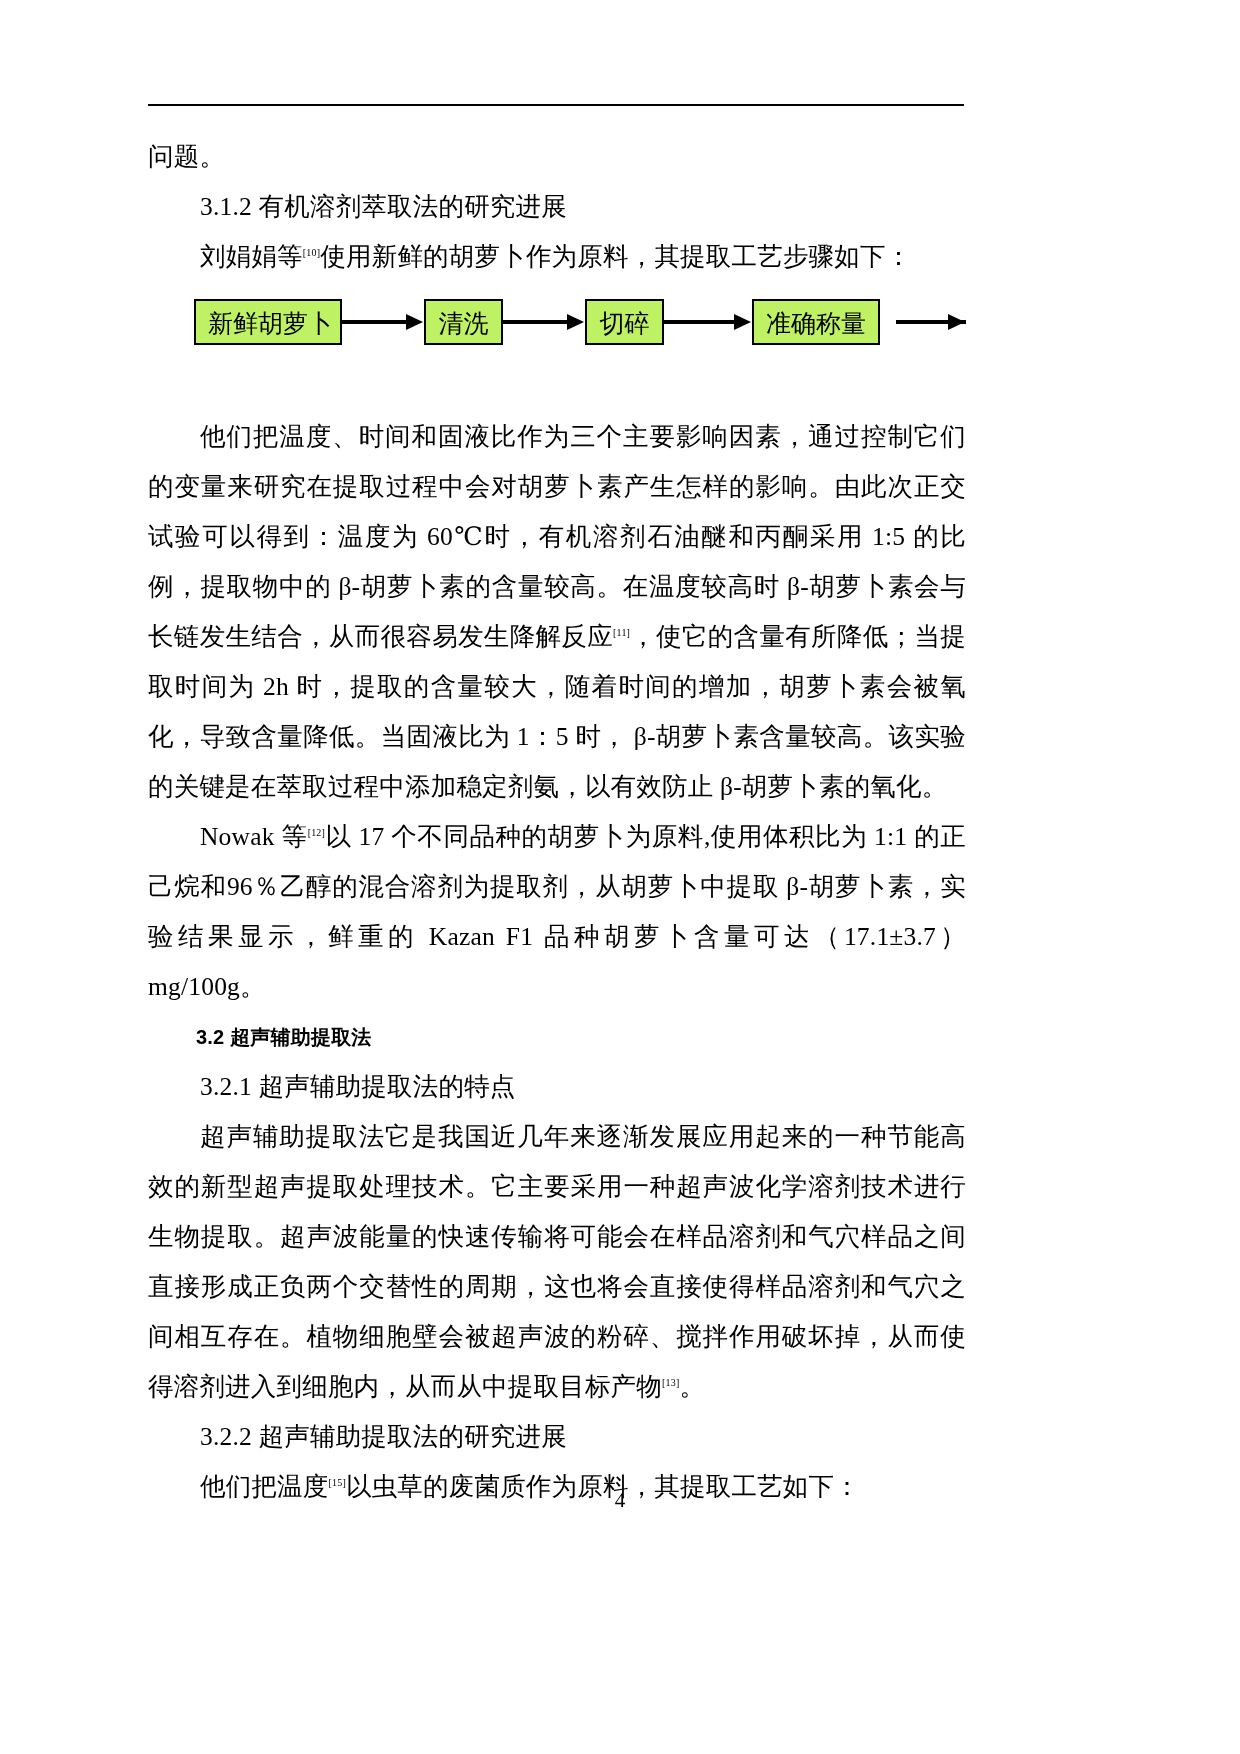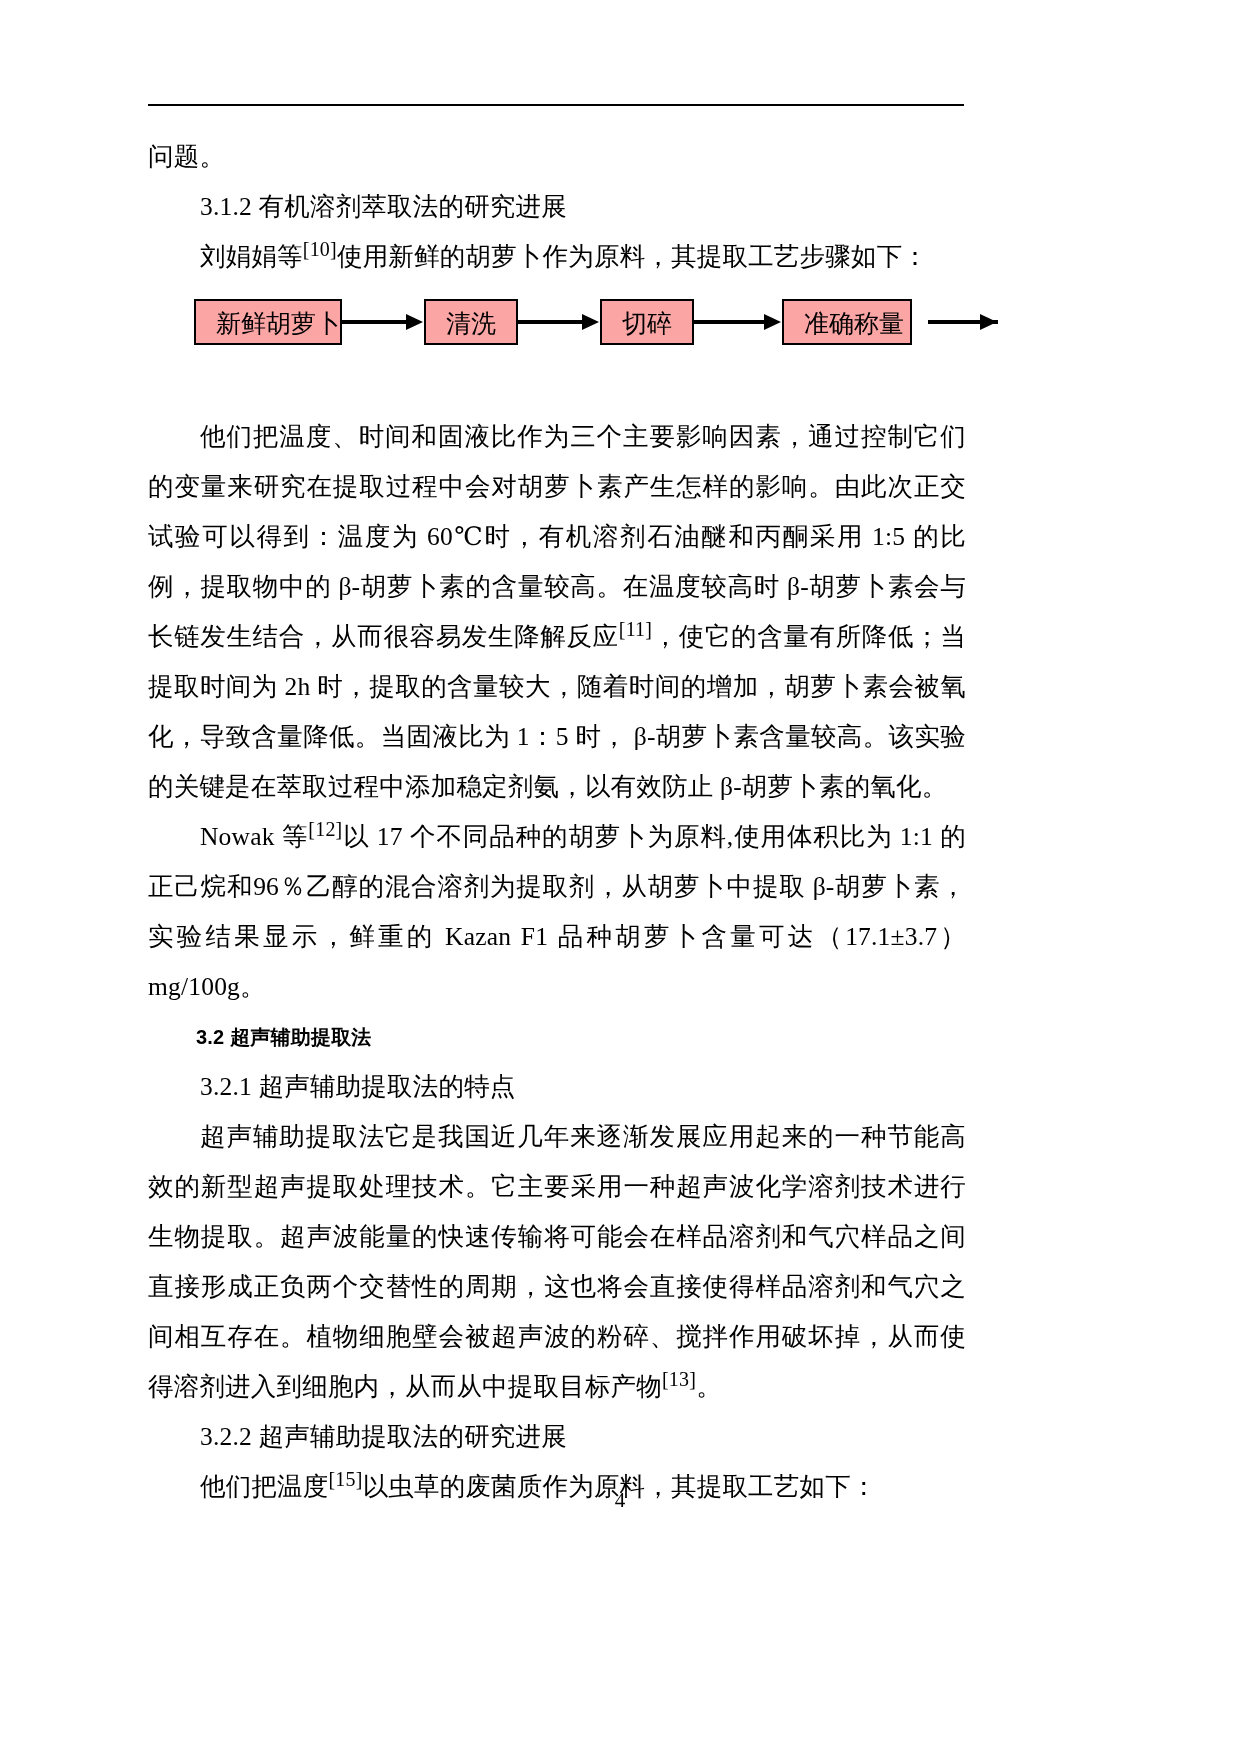--- a/index.html
+++ b/index.html
@@ -49,21 +49,21 @@
   .noindent { text-indent: 0; }
   .heading-bold {
     font-family: "Liberation Sans", "DejaVu Sans", sans-serif;
     font-weight: bold;
     font-size: 20px;
     line-height: 50px;
     text-indent: 48px;
     margin: 0;
   }
   sup {
-    font-size: 20px;
+    font-size: 10px;
     vertical-align: super;
     line-height: 0;
   }
   .flow {
     position: relative;
     margin: 0;
   }
   .flow-row {
     display: flex;
     align-items: center;
@@ -71,23 +71,23 @@
   }
   .flow-row.row1 { margin-top: 12px; margin-left: 46px; }
   .flow-row.row2 { margin-top: 22px; margin-left: 46px; }
   .fbox {
     border: 2px solid #000;
     height: 46px;
     line-height: 46px;
     box-sizing: border-box;
     text-align: center;
     font-size: 25px;
-    padding: 0 20px;
+    padding: 0 12px;
     white-space: nowrap;
-    background: #fca5a5;
+    background: #bef264;
   }
   .arrow {
     display: inline-block;
     position: relative;
     height: 12px;
     flex: none;
   }
   .arrow .shaft {
     position: absolute;
     left: 0;

